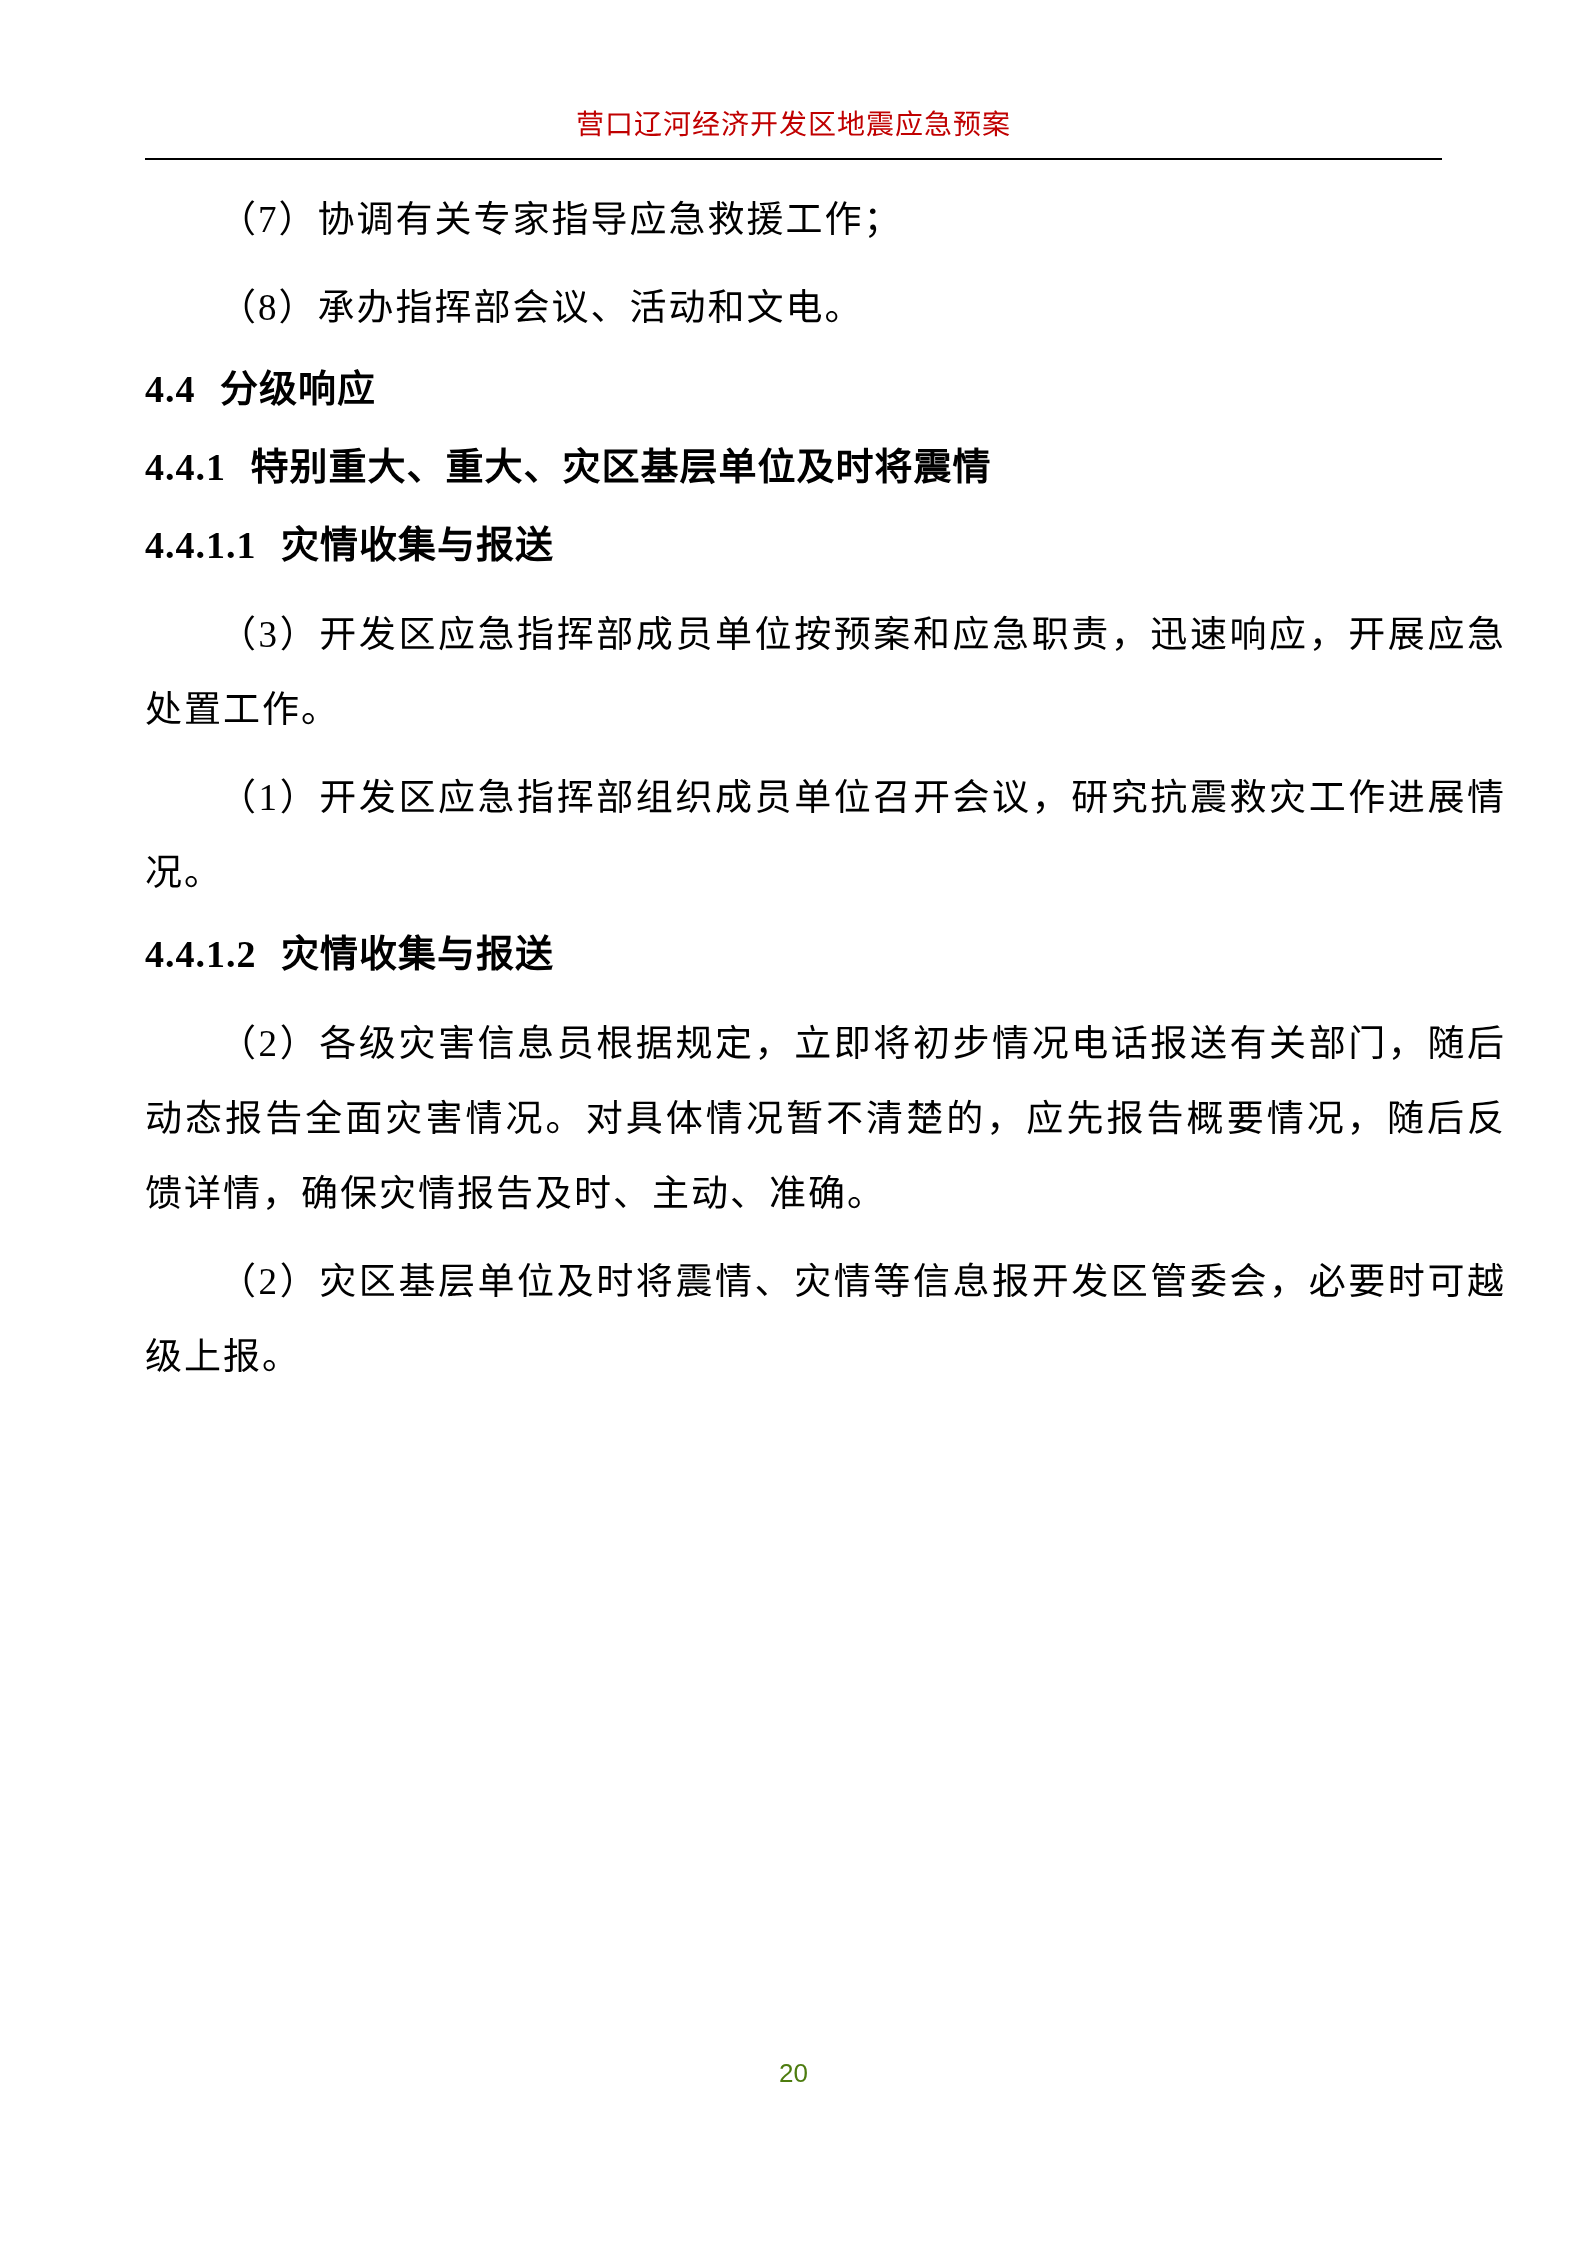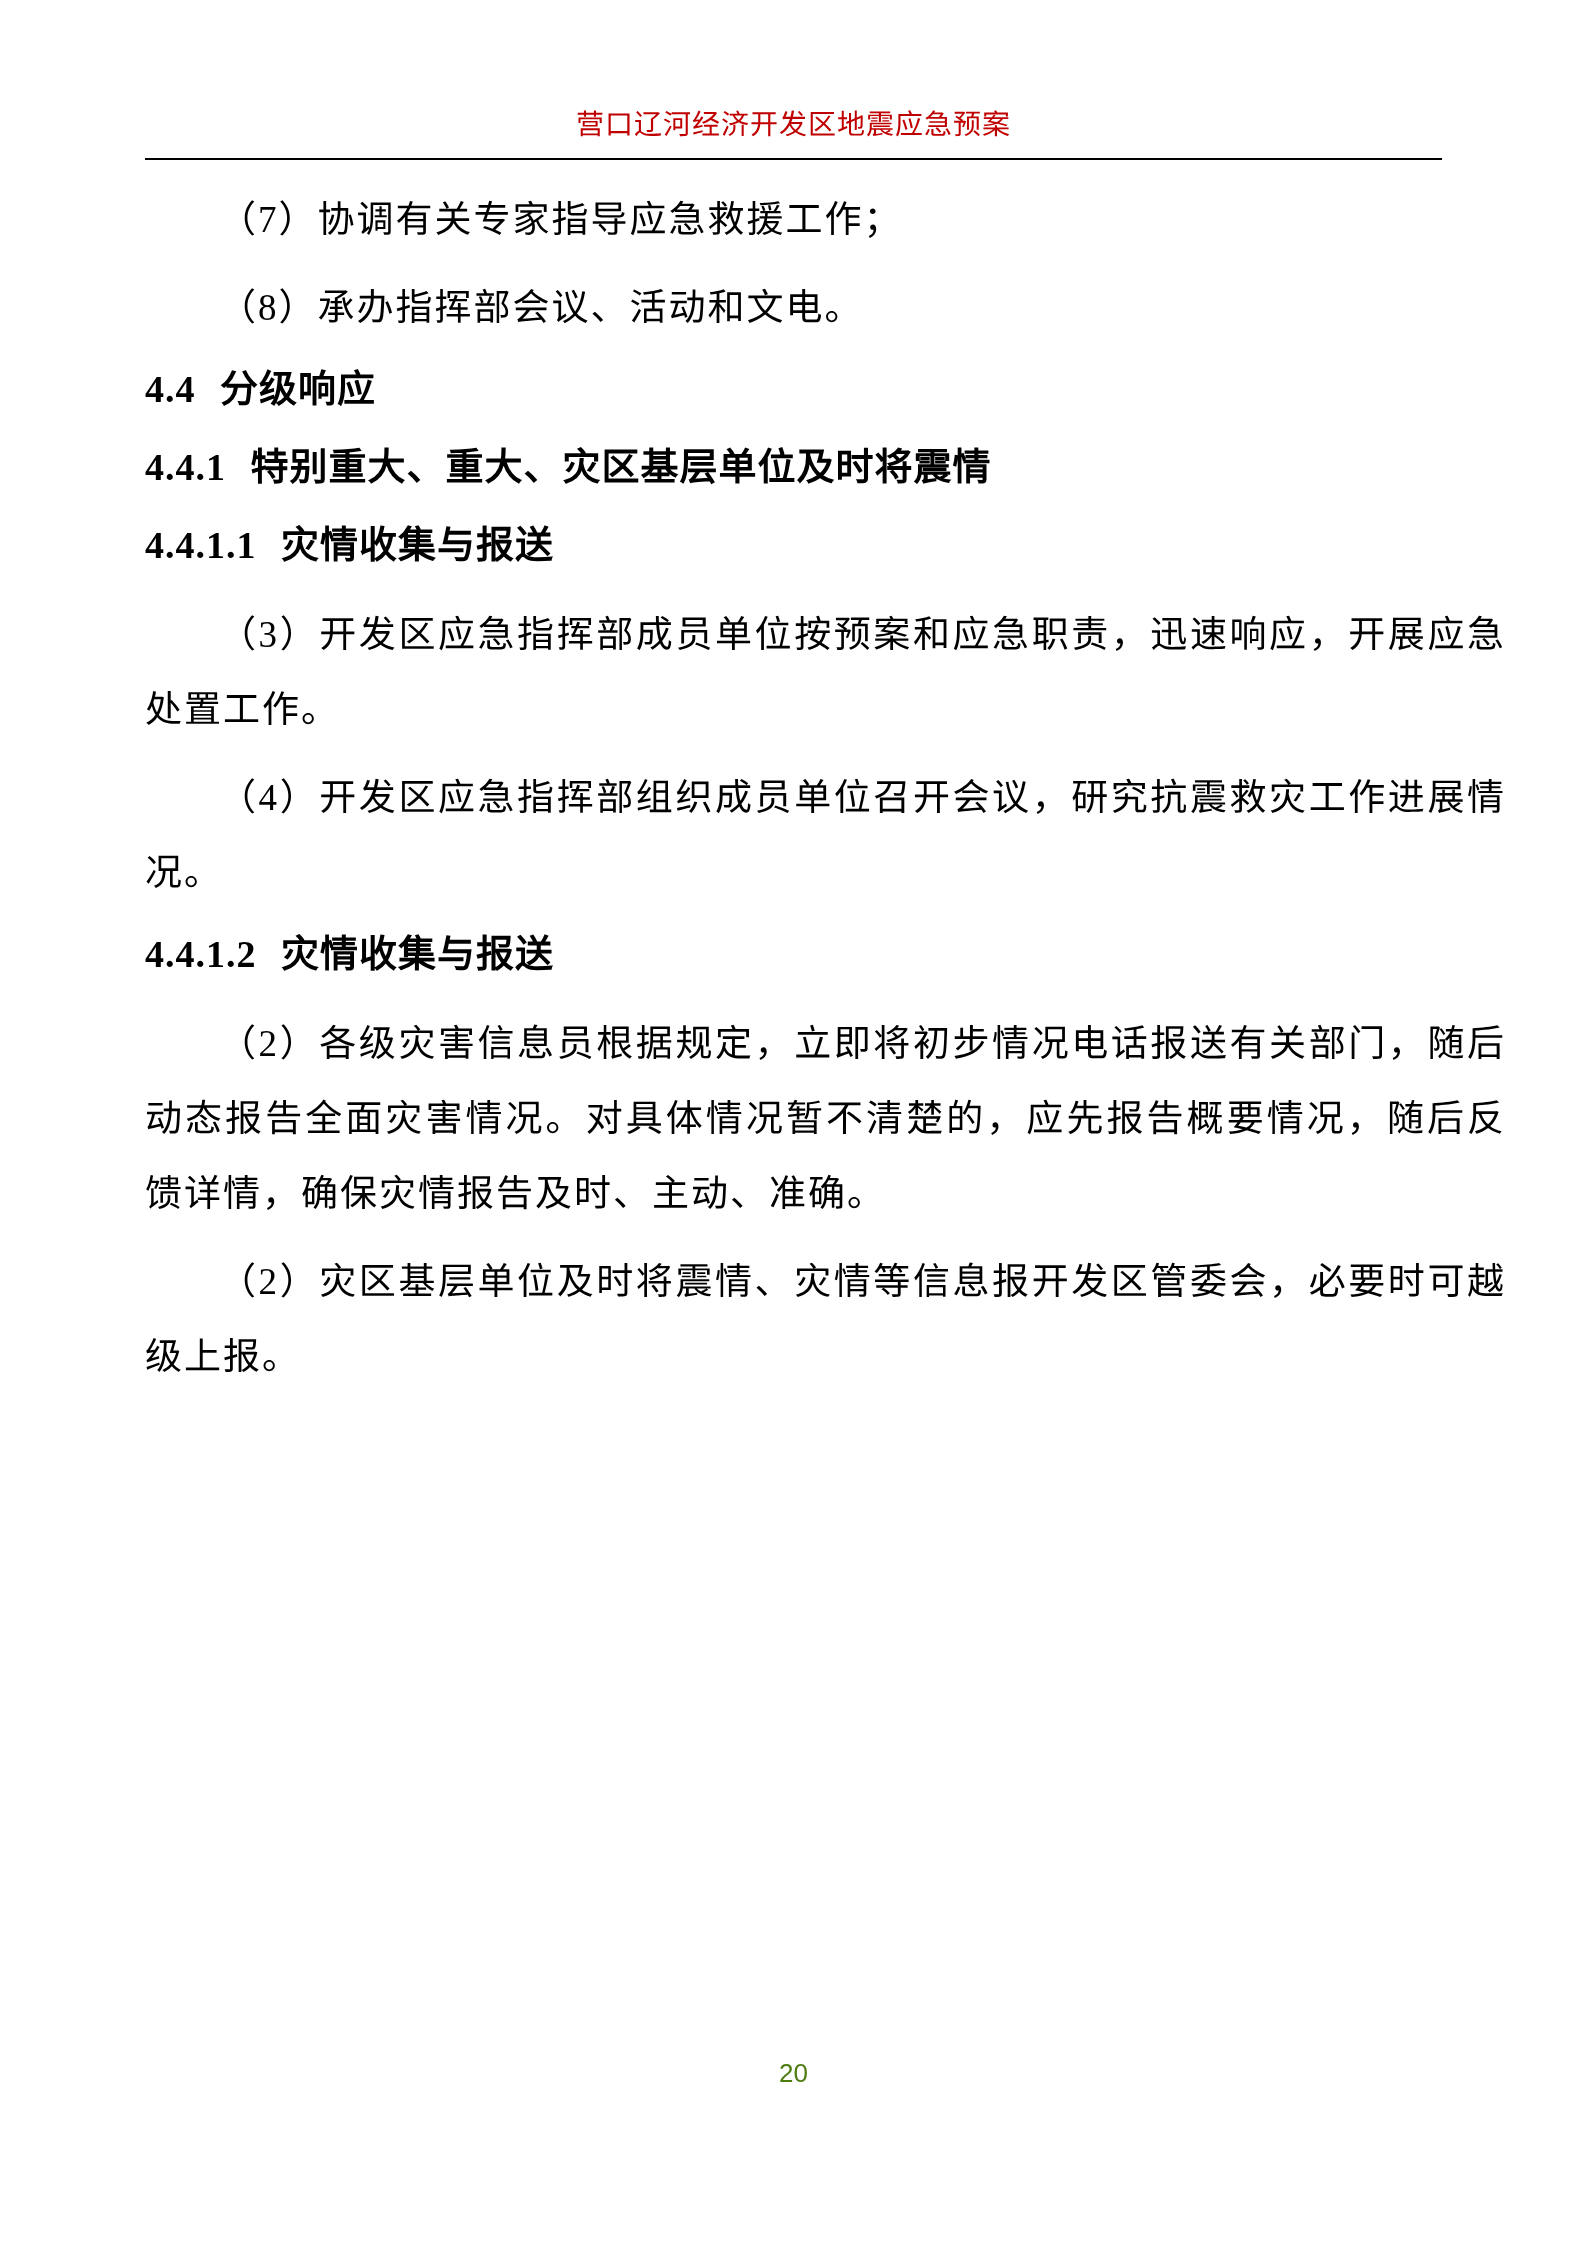--- a/index.html
+++ b/index.html
@@ -104,21 +104,21 @@
 
     <h4 class="heading">
       <span class="h-num">4.4.1.1</span>
       <span class="h-label">灾情收集与报送</span>
     </h4>
 
 
 
     <p class="body-para">（3）开发区应急指挥部成员单位按预案和应急职责，迅速响应，开展应急处置工作。</p>
 
-    <p class="body-para">（4）开发区应急指挥部组织成员单位召开会议，研究抗震救灾工作进展情况。</p>
+    <p class="body-para">（1）开发区应急指挥部组织成员单位召开会议，研究抗震救灾工作进展情况。</p>
 
     <h4 class="heading">
       <span class="h-num">4.4.1.2</span>
       <span class="h-label">灾情收集与报送</span>
     </h4>
 
     <p class="body-para">（2）各级灾害信息员根据规定，立即将初步情况电话报送有关部门，随后动态报告全面灾害情况。对具体情况暂不清楚的，应先报告概要情况，随后反馈详情，确保灾情报告及时、主动、准确。</p>
 
     <p class="body-para">（2）灾区基层单位及时将震情、灾情等信息报开发区管委会，必要时可越级上报。</p>
 

